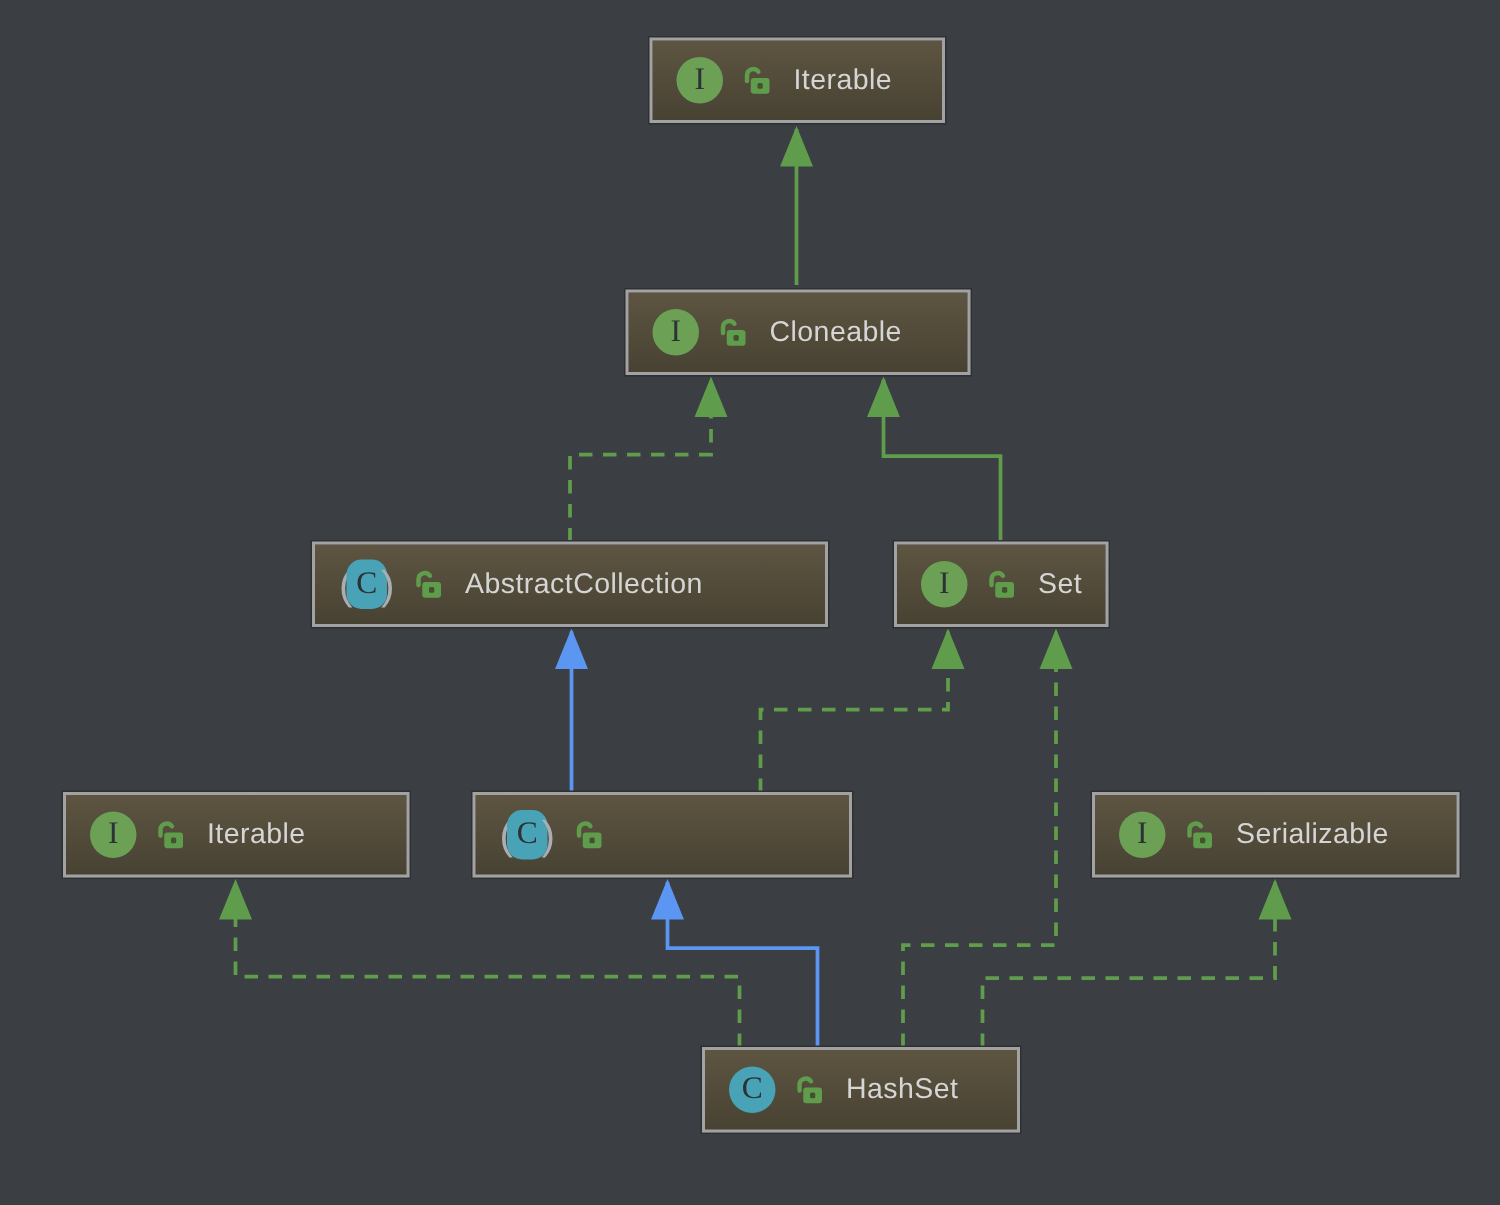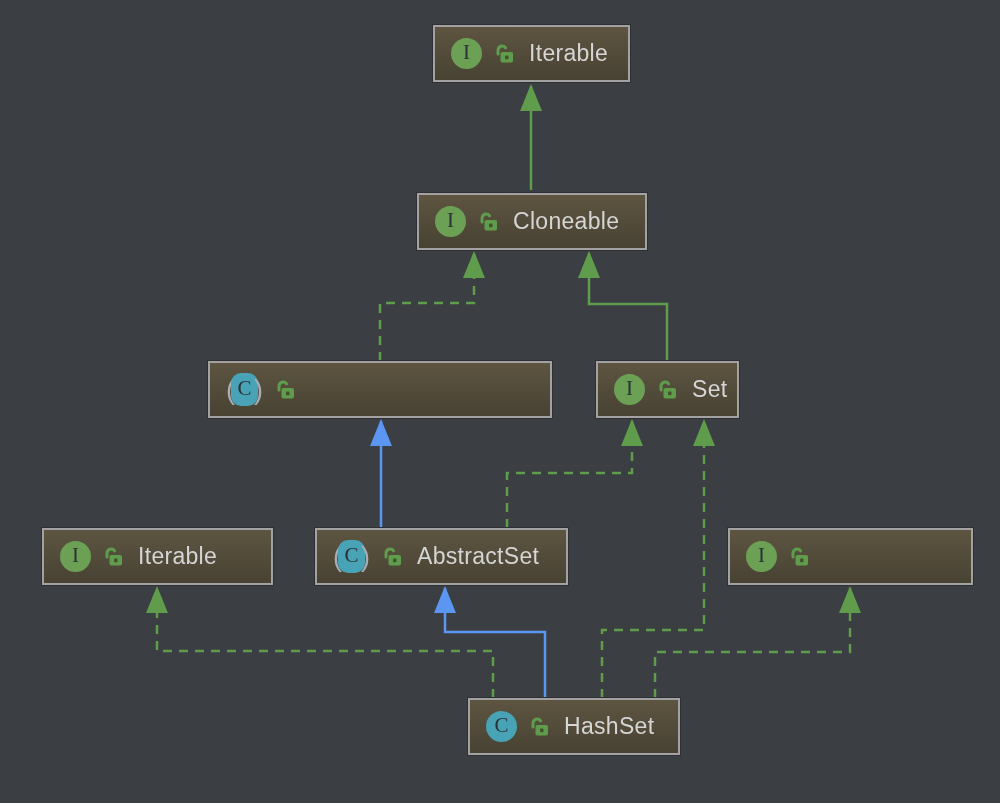--- a/index.html
+++ b/index.html
@@ -68,21 +68,21 @@
     transform: translateY(-1px);
   }
   .lock {
     display: inline-flex;
     width: 24px; height: 24px;
     margin-right: 13px;
     flex: none;
   }
   .node-label {
     color: #d5d5d5;
-    font-size: 23px;
+    font-size: 19px;
     letter-spacing: 0.3px;
     white-space: nowrap;
   }
 </style>
 </head>
 <body>
 
 <div id="canvas">
   <svg id="edges" xmlns="http://www.w3.org/2000/svg" viewBox="0 0 1000 803">
       <polyline points="531,190 531,86" fill="none" stroke="#5f9d4c" stroke-width="2.5"></polyline>
@@ -147,20 +147,21 @@
       </span>
       <span class="paren right">)</span>
     </span>
     <span class="lock">
       <svg viewBox="0 0 24 24" width="24" height="24">
         <path class="lock-shackle" d="M6 12 V8.2 a4.2 4.2 0 0 1 7.6-2.4" fill="none" stroke-width="3" stroke-linecap="round" stroke="#5f9d4c"></path>
         <rect class="lock-body" x="8.5" y="10" width="12.5" height="10.5" rx="2" fill="#5f9d4c"></rect>
         <rect class="lock-hole" x="13" y="13.4" width="3.5" height="3.8" rx="1" fill="#44502e"></rect>
       </svg>
     </span>
+    <span class="node-label">AbstractCollection</span>
   </div>
       <div class="node interface" style="left: 596px; top: 361px; width: 143px; height: 57px;">
     <span class="badge-wrap">
 
       <span class="badge-circle interface">
         <span class="badge-letter">I</span>
       </span>
 
     </span>
     <span class="lock">
@@ -197,37 +198,37 @@
       </span>
       <span class="paren right">)</span>
     </span>
     <span class="lock">
       <svg viewBox="0 0 24 24" width="24" height="24">
         <path class="lock-shackle" d="M6 12 V8.2 a4.2 4.2 0 0 1 7.6-2.4" fill="none" stroke-width="3" stroke-linecap="round" stroke="#5f9d4c"></path>
         <rect class="lock-body" x="8.5" y="10" width="12.5" height="10.5" rx="2" fill="#5f9d4c"></rect>
         <rect class="lock-hole" x="13" y="13.4" width="3.5" height="3.8" rx="1" fill="#44502e"></rect>
       </svg>
     </span>
-    <span class="node-label">AbstractSet</span>
   </div>
       <div class="node interface" style="left: 728px; top: 528px; width: 245px; height: 57px;">
     <span class="badge-wrap">
 
       <span class="badge-circle interface">
         <span class="badge-letter">I</span>
       </span>
 
     </span>
     <span class="lock">
       <svg viewBox="0 0 24 24" width="24" height="24">
         <path class="lock-shackle" d="M6 12 V8.2 a4.2 4.2 0 0 1 7.6-2.4" fill="none" stroke-width="3" stroke-linecap="round" stroke="#5f9d4c"></path>
         <rect class="lock-body" x="8.5" y="10" width="12.5" height="10.5" rx="2" fill="#5f9d4c"></rect>
         <rect class="lock-hole" x="13" y="13.4" width="3.5" height="3.8" rx="1" fill="#44502e"></rect>
       </svg>
     </span>
+    <span class="node-label">Serializable</span>
   </div>
       <div class="node class" style="left: 468px; top: 698px; width: 212px; height: 57px;">
     <span class="badge-wrap">
 
       <span class="badge-circle class">
         <span class="badge-letter">C</span>
       </span>
 
     </span>
     <span class="lock">

